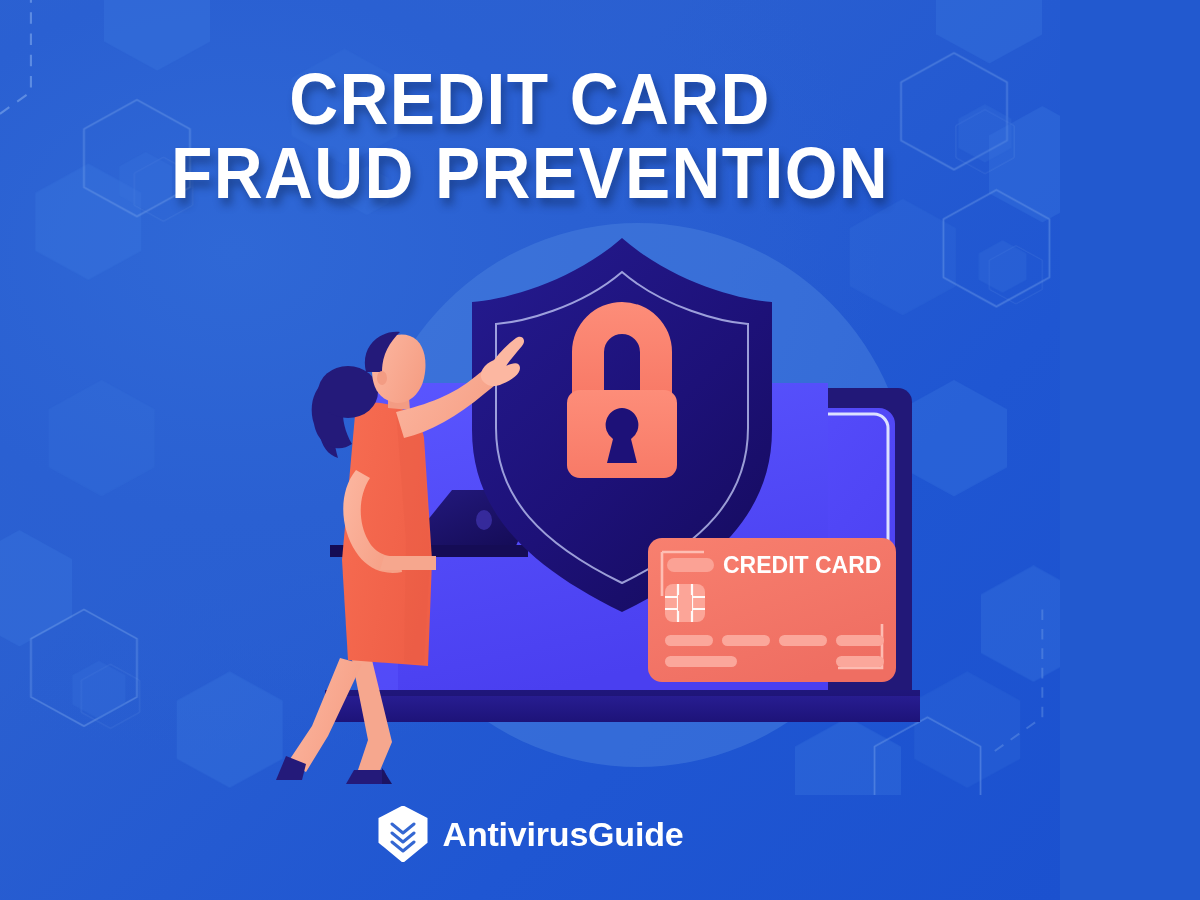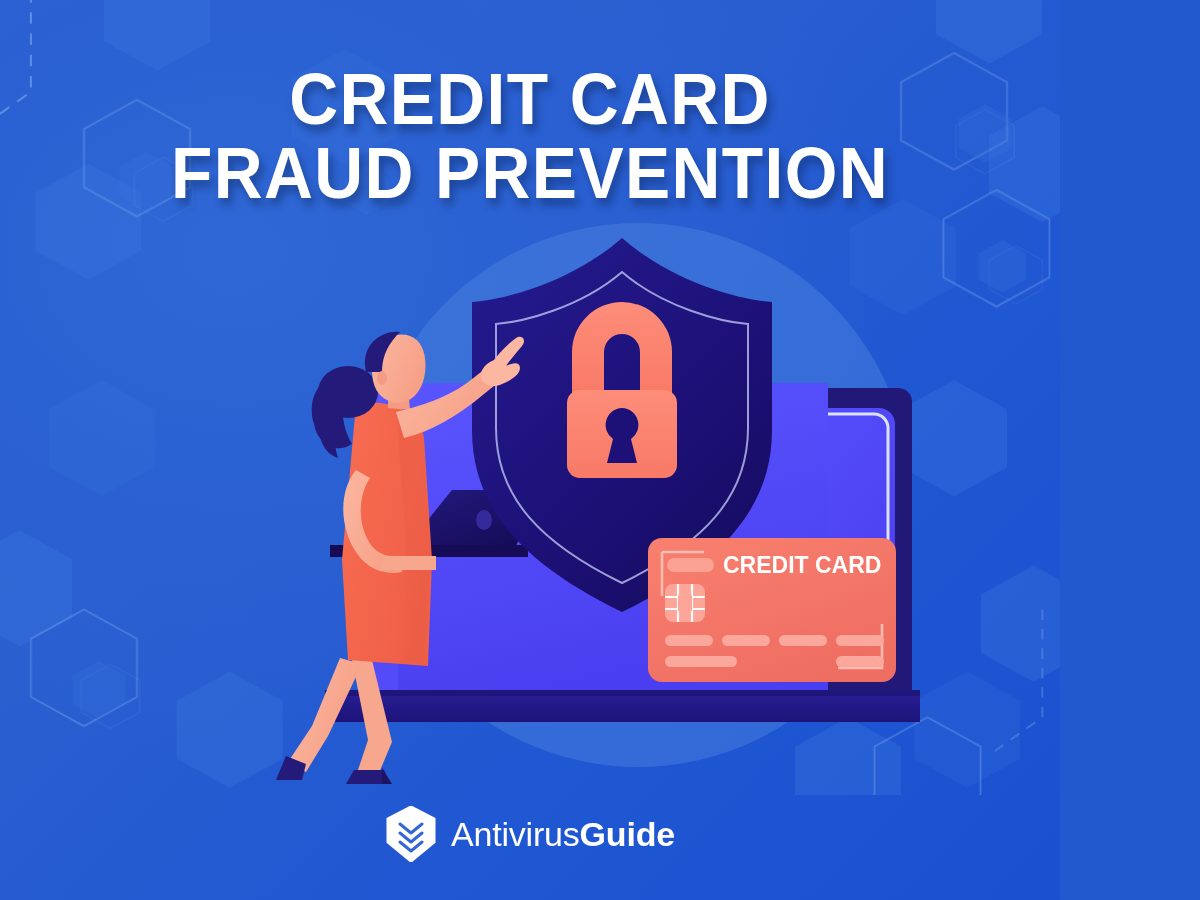--- a/index.html
+++ b/index.html
@@ -45,21 +45,21 @@
   .logo-row {
     position:absolute; left:0; right:0; bottom:38px;
     display:flex; align-items:center; justify-content:center;
     gap:14px; z-index:8;
   }
   .logo-mark { width:52px; height:56px; display:block; }
   .logo-text {
     color:#ffffff; font-size:34px; letter-spacing:-0.2px;
     font-family:"Liberation Sans", sans-serif; white-space:nowrap;
   }
-  .logo-text .thin { font-weight:400; }
+  .logo-text .thin { font-weight:700; }
   .logo-text .bold { font-weight:bold;text-align:right; }
 </style>
 </head>
 <body>
 
 <div class="stage">
 
   <svg class="bg-hex" viewBox="0 0 1200 900">
     <defs>
       <g id="hexshape">

